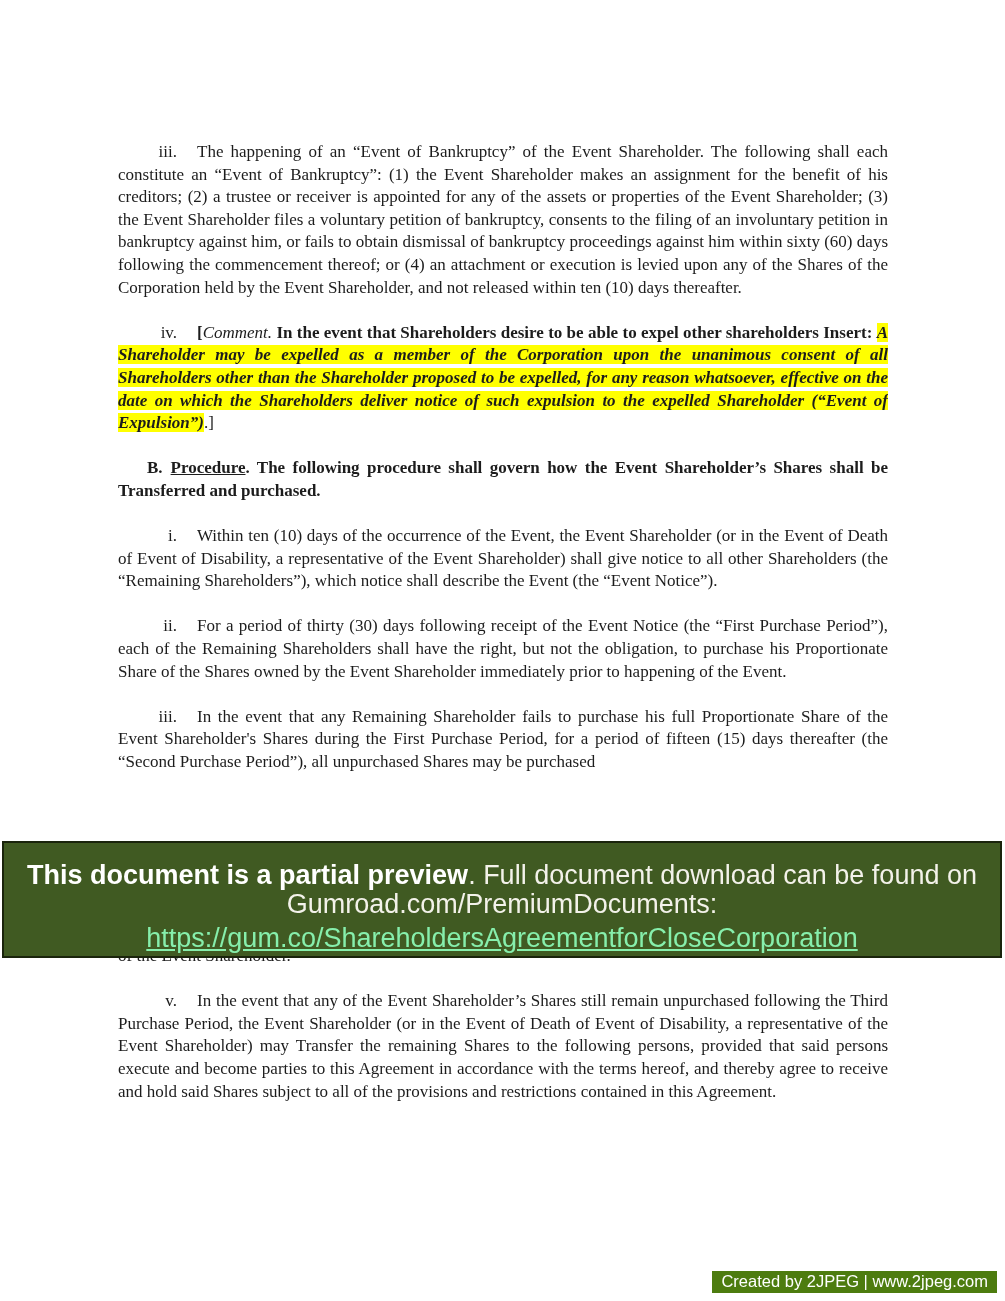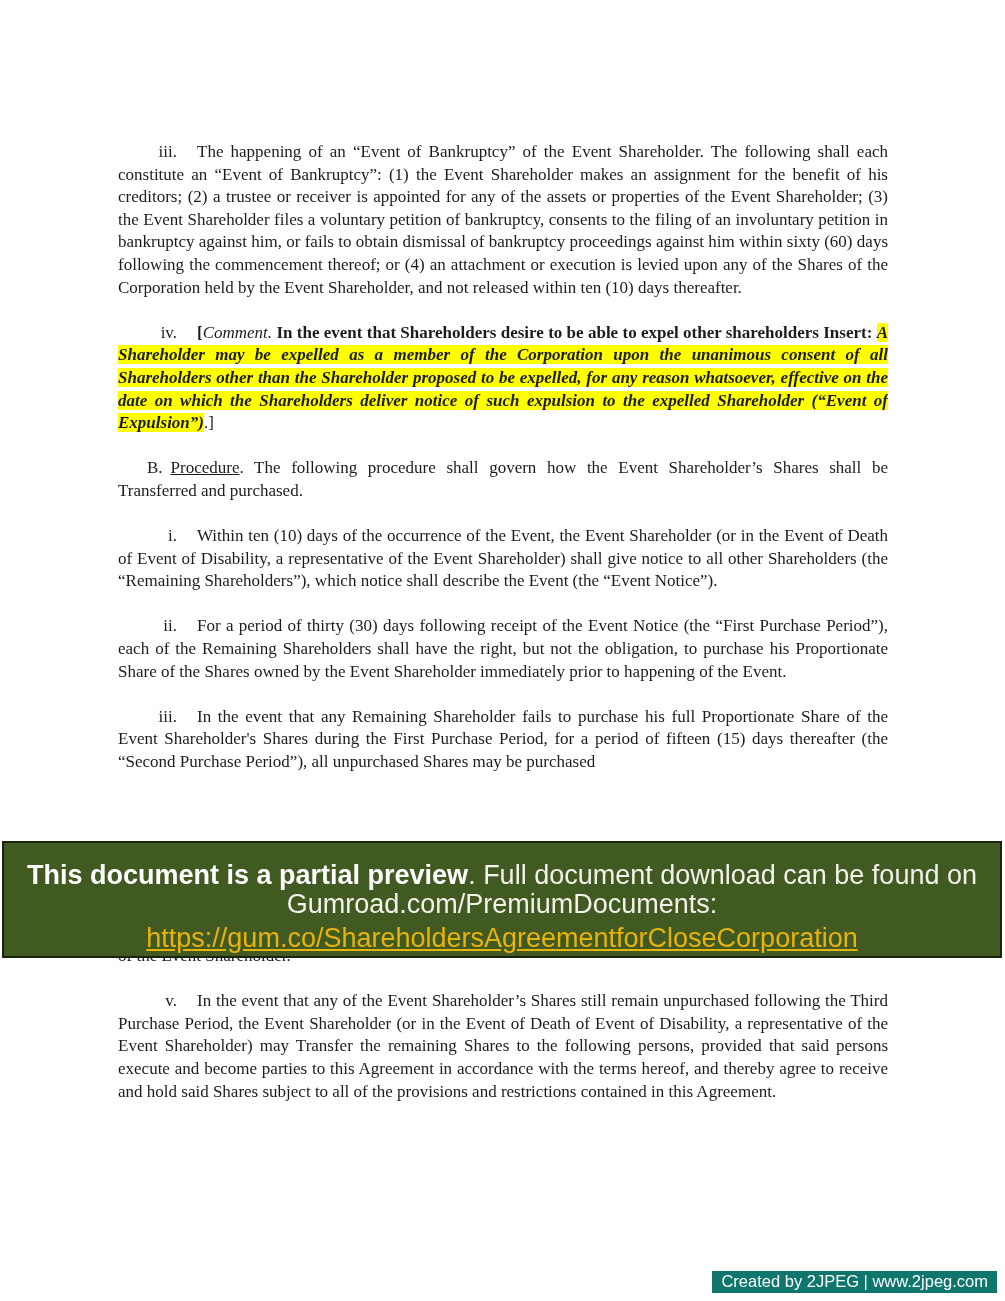--- a/index.html
+++ b/index.html
@@ -19,41 +19,41 @@
   .content-top{top:141px;height:817px;overflow:hidden;}
   .content-bottom{top:945px;}
   p.para{margin:0 0 22.6px 0;text-indent:37px;}
   .pnum{display:inline-block;width:22px;text-align:right;text-indent:0;}
   .tab{display:inline-block;width:20px;}
   .gap-sm{display:inline-block;width:8px;}
   .b{font-weight:bold;}
   .bi{font-weight:normal;font-style:italic;}
   .hl{font-weight:bold;font-style:italic;background:#ffff00;margin-top:20px;}
   .ul{text-decoration:underline;}
-  p.para-b{margin:0 0 22.6px 0;text-indent:29px;}
+  p.para-b{margin:0 0 22.6px 0;text-indent:29px;font-weight:bold;}
   p.frag{margin:0 0 22.6px 0;text-indent:0;}
 
   .banner{
     position:absolute;left:2px;top:841px;
     width:1000px;height:117px;box-sizing:border-box;
     background:#405a22;border:2px solid #1a240c;
     color:#f3f2ea;
     font-family:"Liberation Sans", sans-serif;
     font-size:27px;line-height:29px;
     text-align:center;
     padding-top:18px;
     z-index:2;
   }
   .banner .bb{font-weight:bold;color:#ffffff;}
   .banner-link{margin-top:5px;}
-  .banner-link a{color:#eab308;text-decoration:underline;cursor:pointer;}
+  .banner-link a{color:#86efac;text-decoration:underline;cursor:pointer;}
 
   .watermark{
     position:absolute;right:8px;bottom:8px;
-    background:#0f766e;color:#ffffff;
+    background:#4d7c0f;color:#ffffff;
     font-family:"Liberation Sans", sans-serif;
     font-size:16.5px;line-height:19px;
     padding:1px 9px 2px 9px;
     z-index:3;
   }
 </style>
 </head>
 <body>
 
 <div class="page">

